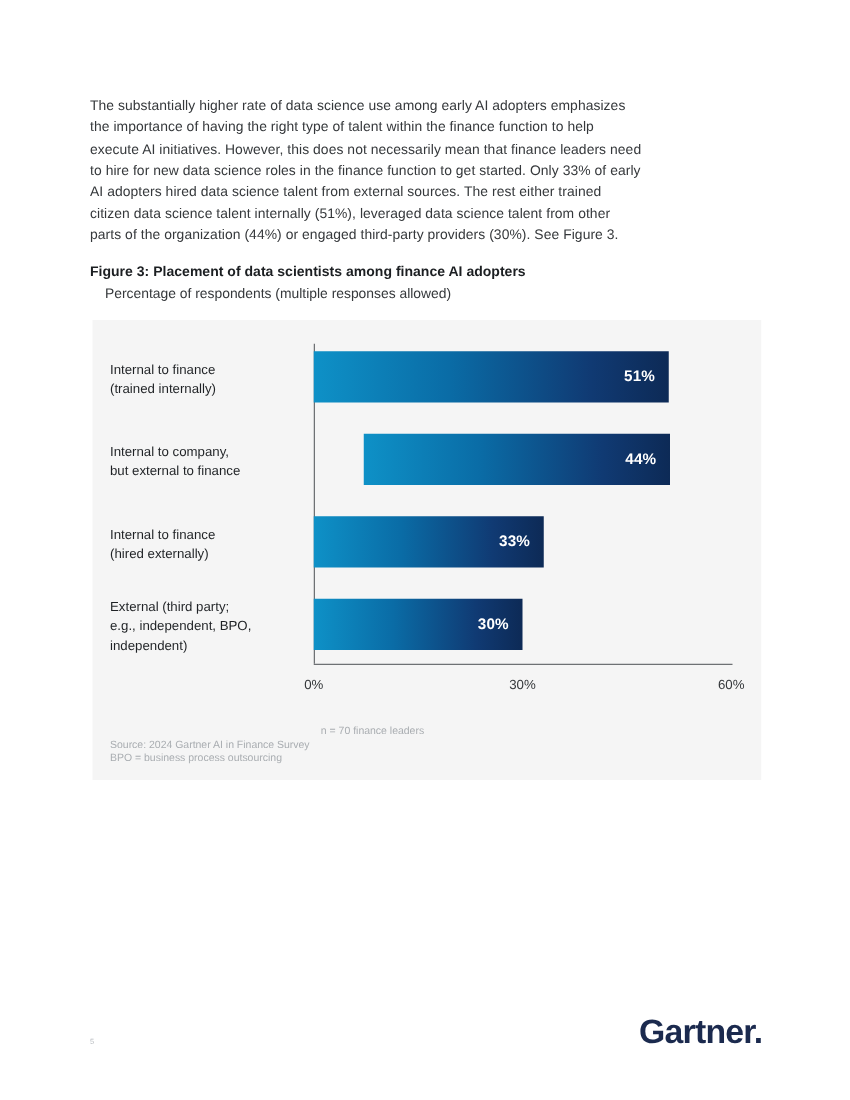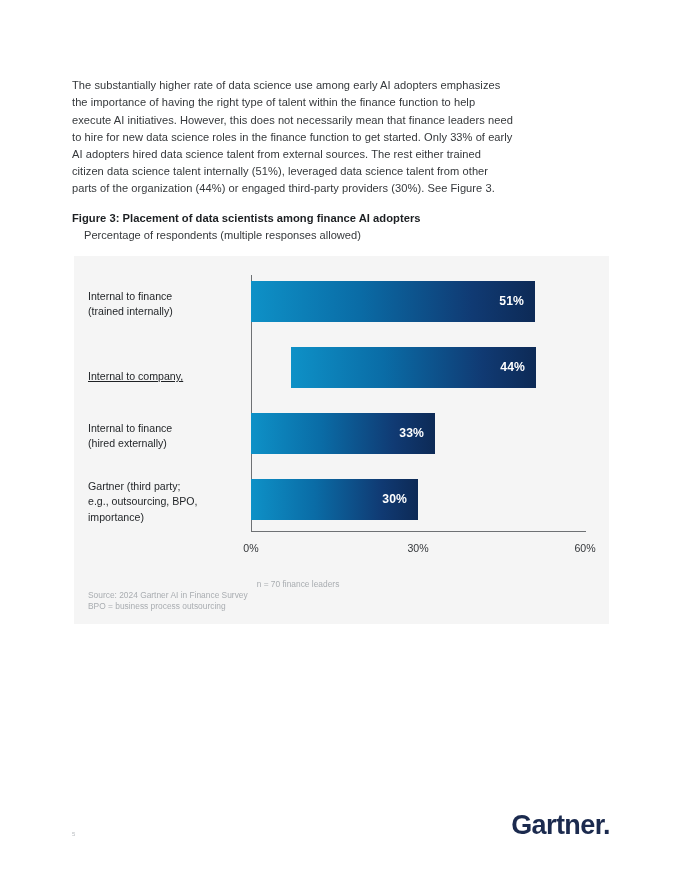--- a/index.html
+++ b/index.html
@@ -172,31 +172,32 @@
   <div class="fig-title">Figure 3: Placement of data scientists among finance AI adopters</div>
   <div class="fig-sub">Percentage of respondents (multiple responses allowed)</div>
 
   <div class="panel">
     <div class="plot">
 
       <div class="cat-label" style="top:33px;">
         <div>Internal to finance</div>
         <div>(trained internally)</div>
       </div>
-      <div class="cat-label" style="top:113px;text-decoration:underline;">
+      <div class="cat-label" style="top:99px;">
         <div>Internal to company,</div>
+        <div>but external to finance</div>
       </div>
       <div class="cat-label" style="top:165px;">
         <div>Internal to finance</div>
         <div>(hired externally)</div>
       </div>
       <div class="cat-label" style="top:223px;">
-        <div>Gartner (third party;</div>
-        <div>e.g., outsourcing, BPO,</div>
-        <div>importance)</div>
+        <div>External (third party;</div>
+        <div>e.g., independent, BPO,</div>
+        <div>independent)</div>
       </div>
 
       <div class="axis-y"></div>
       <div class="axis-x"></div>
 
       <div class="bar-row" style="top:25px; width:335px;">
         <div class="bar" style="width:284px;">
           <span class="bar-value">51%</span>
         </div>
       </div>

